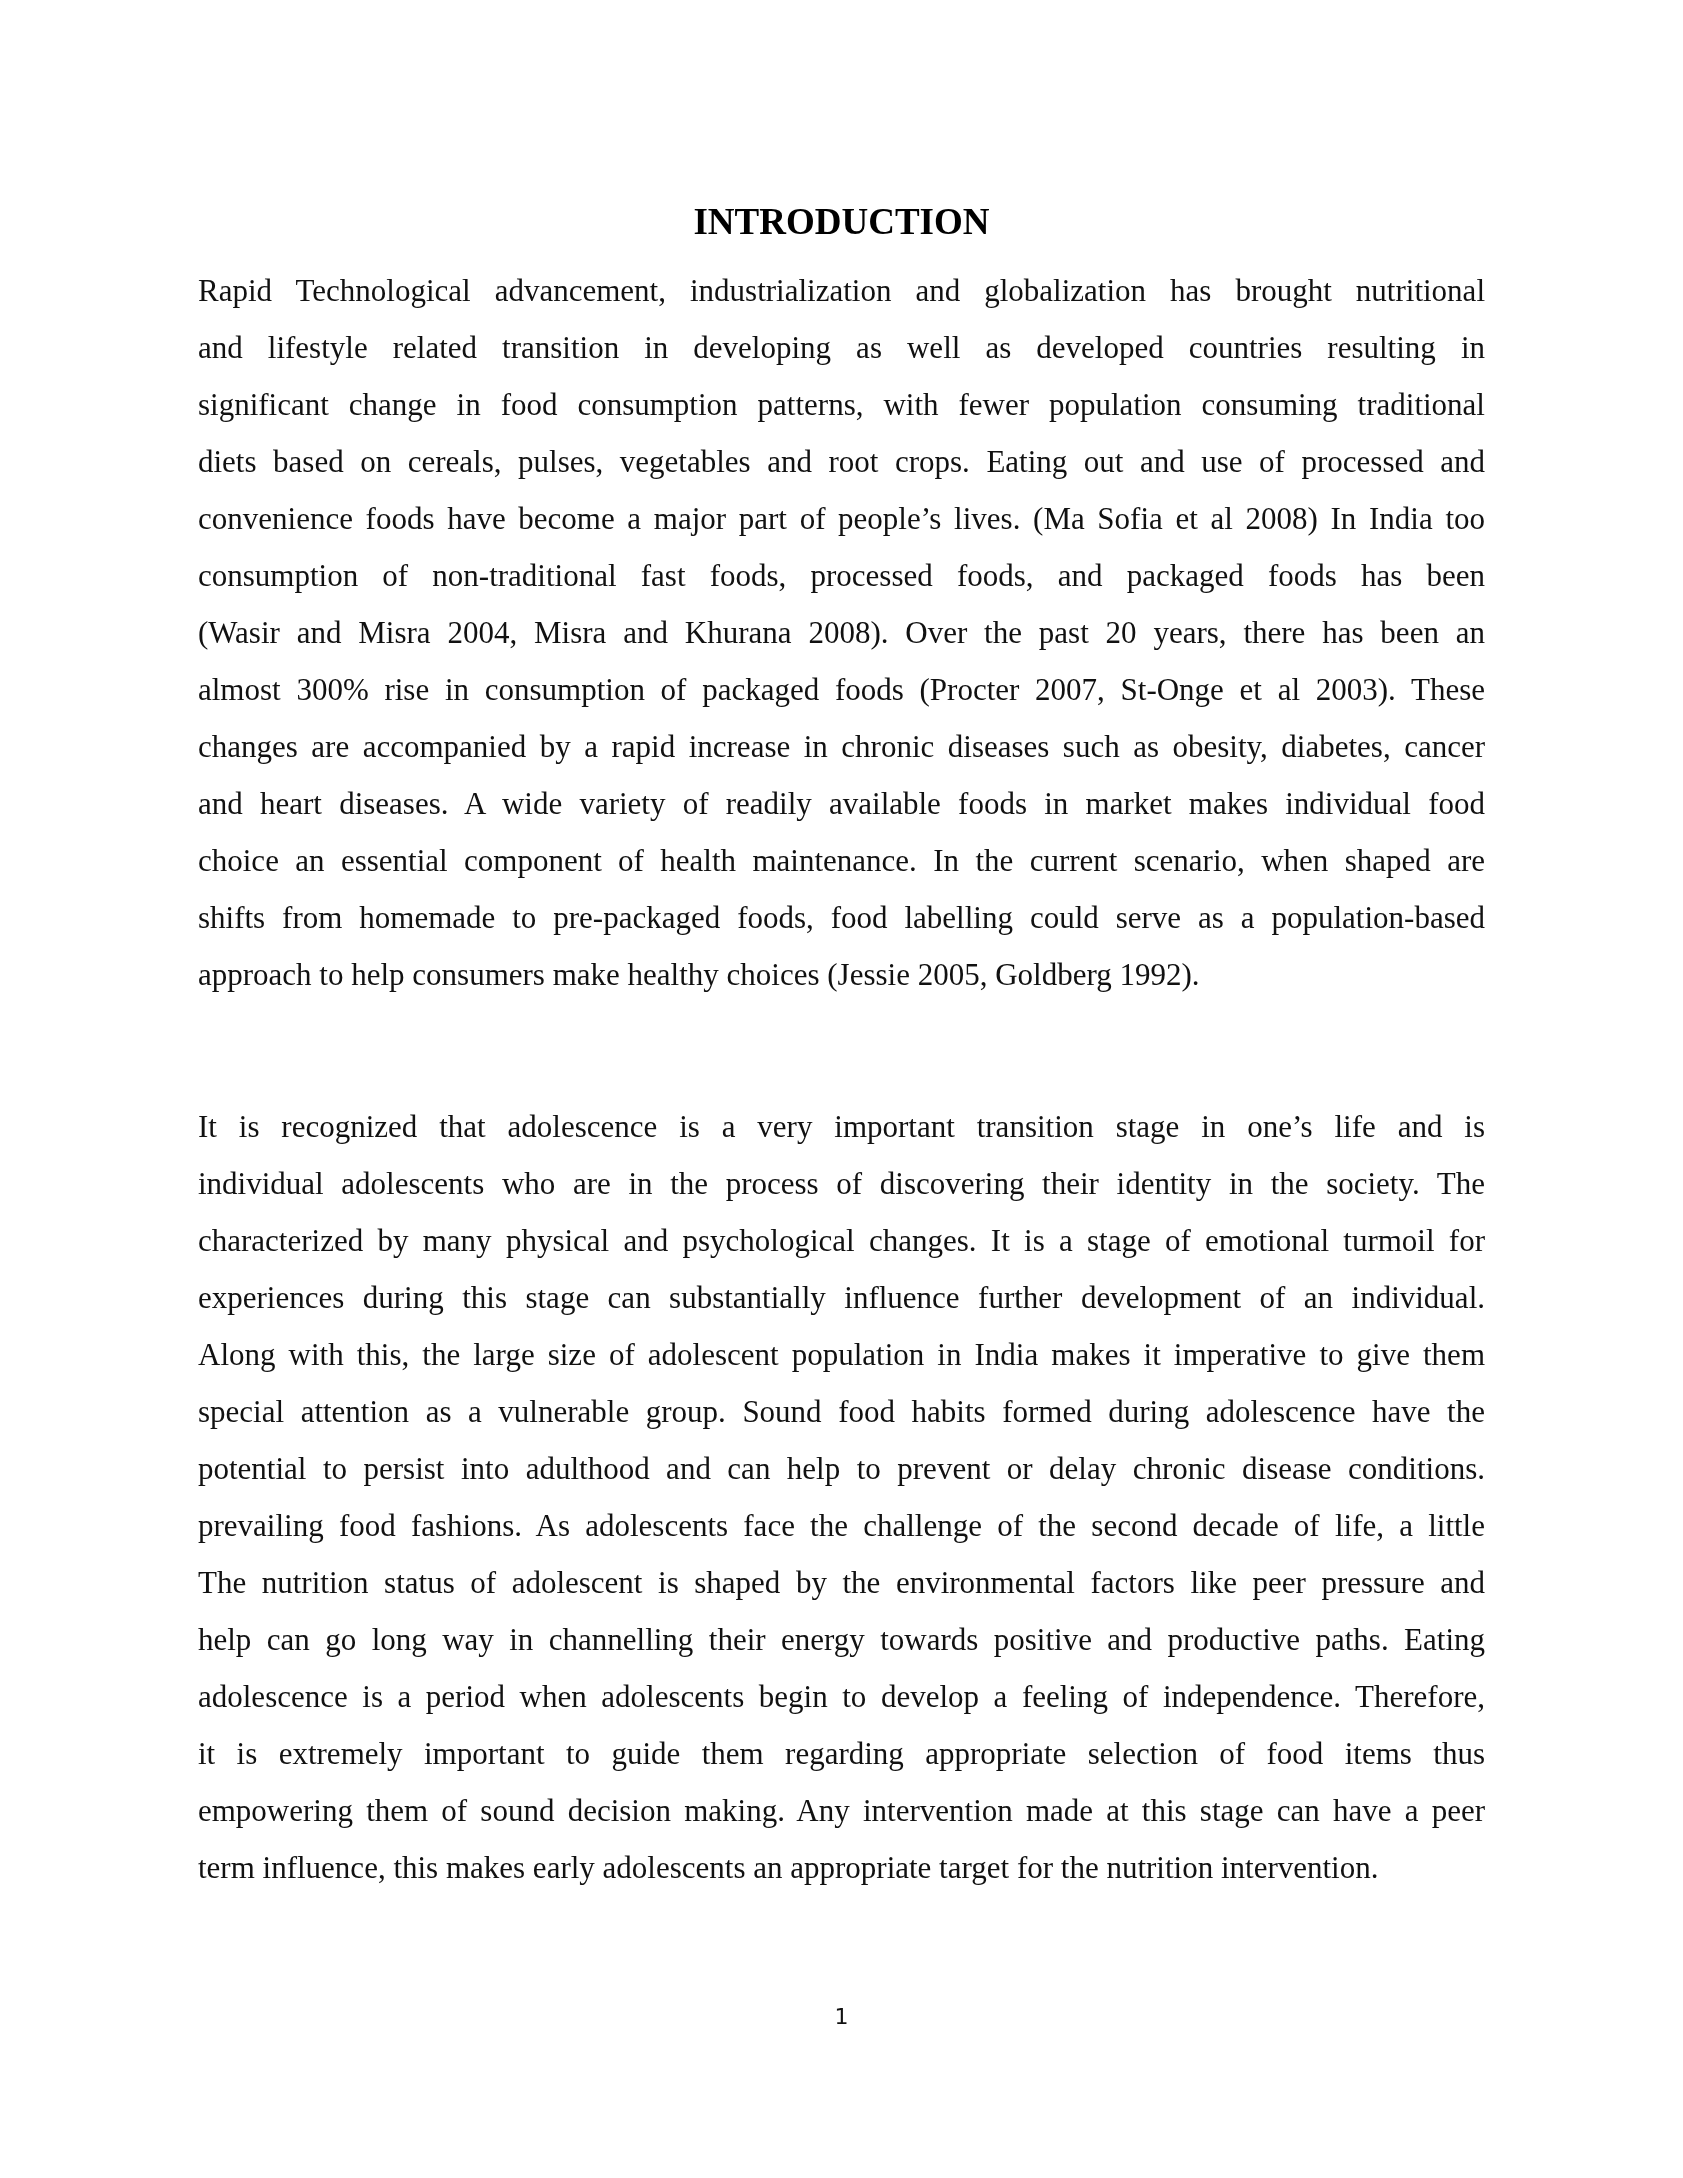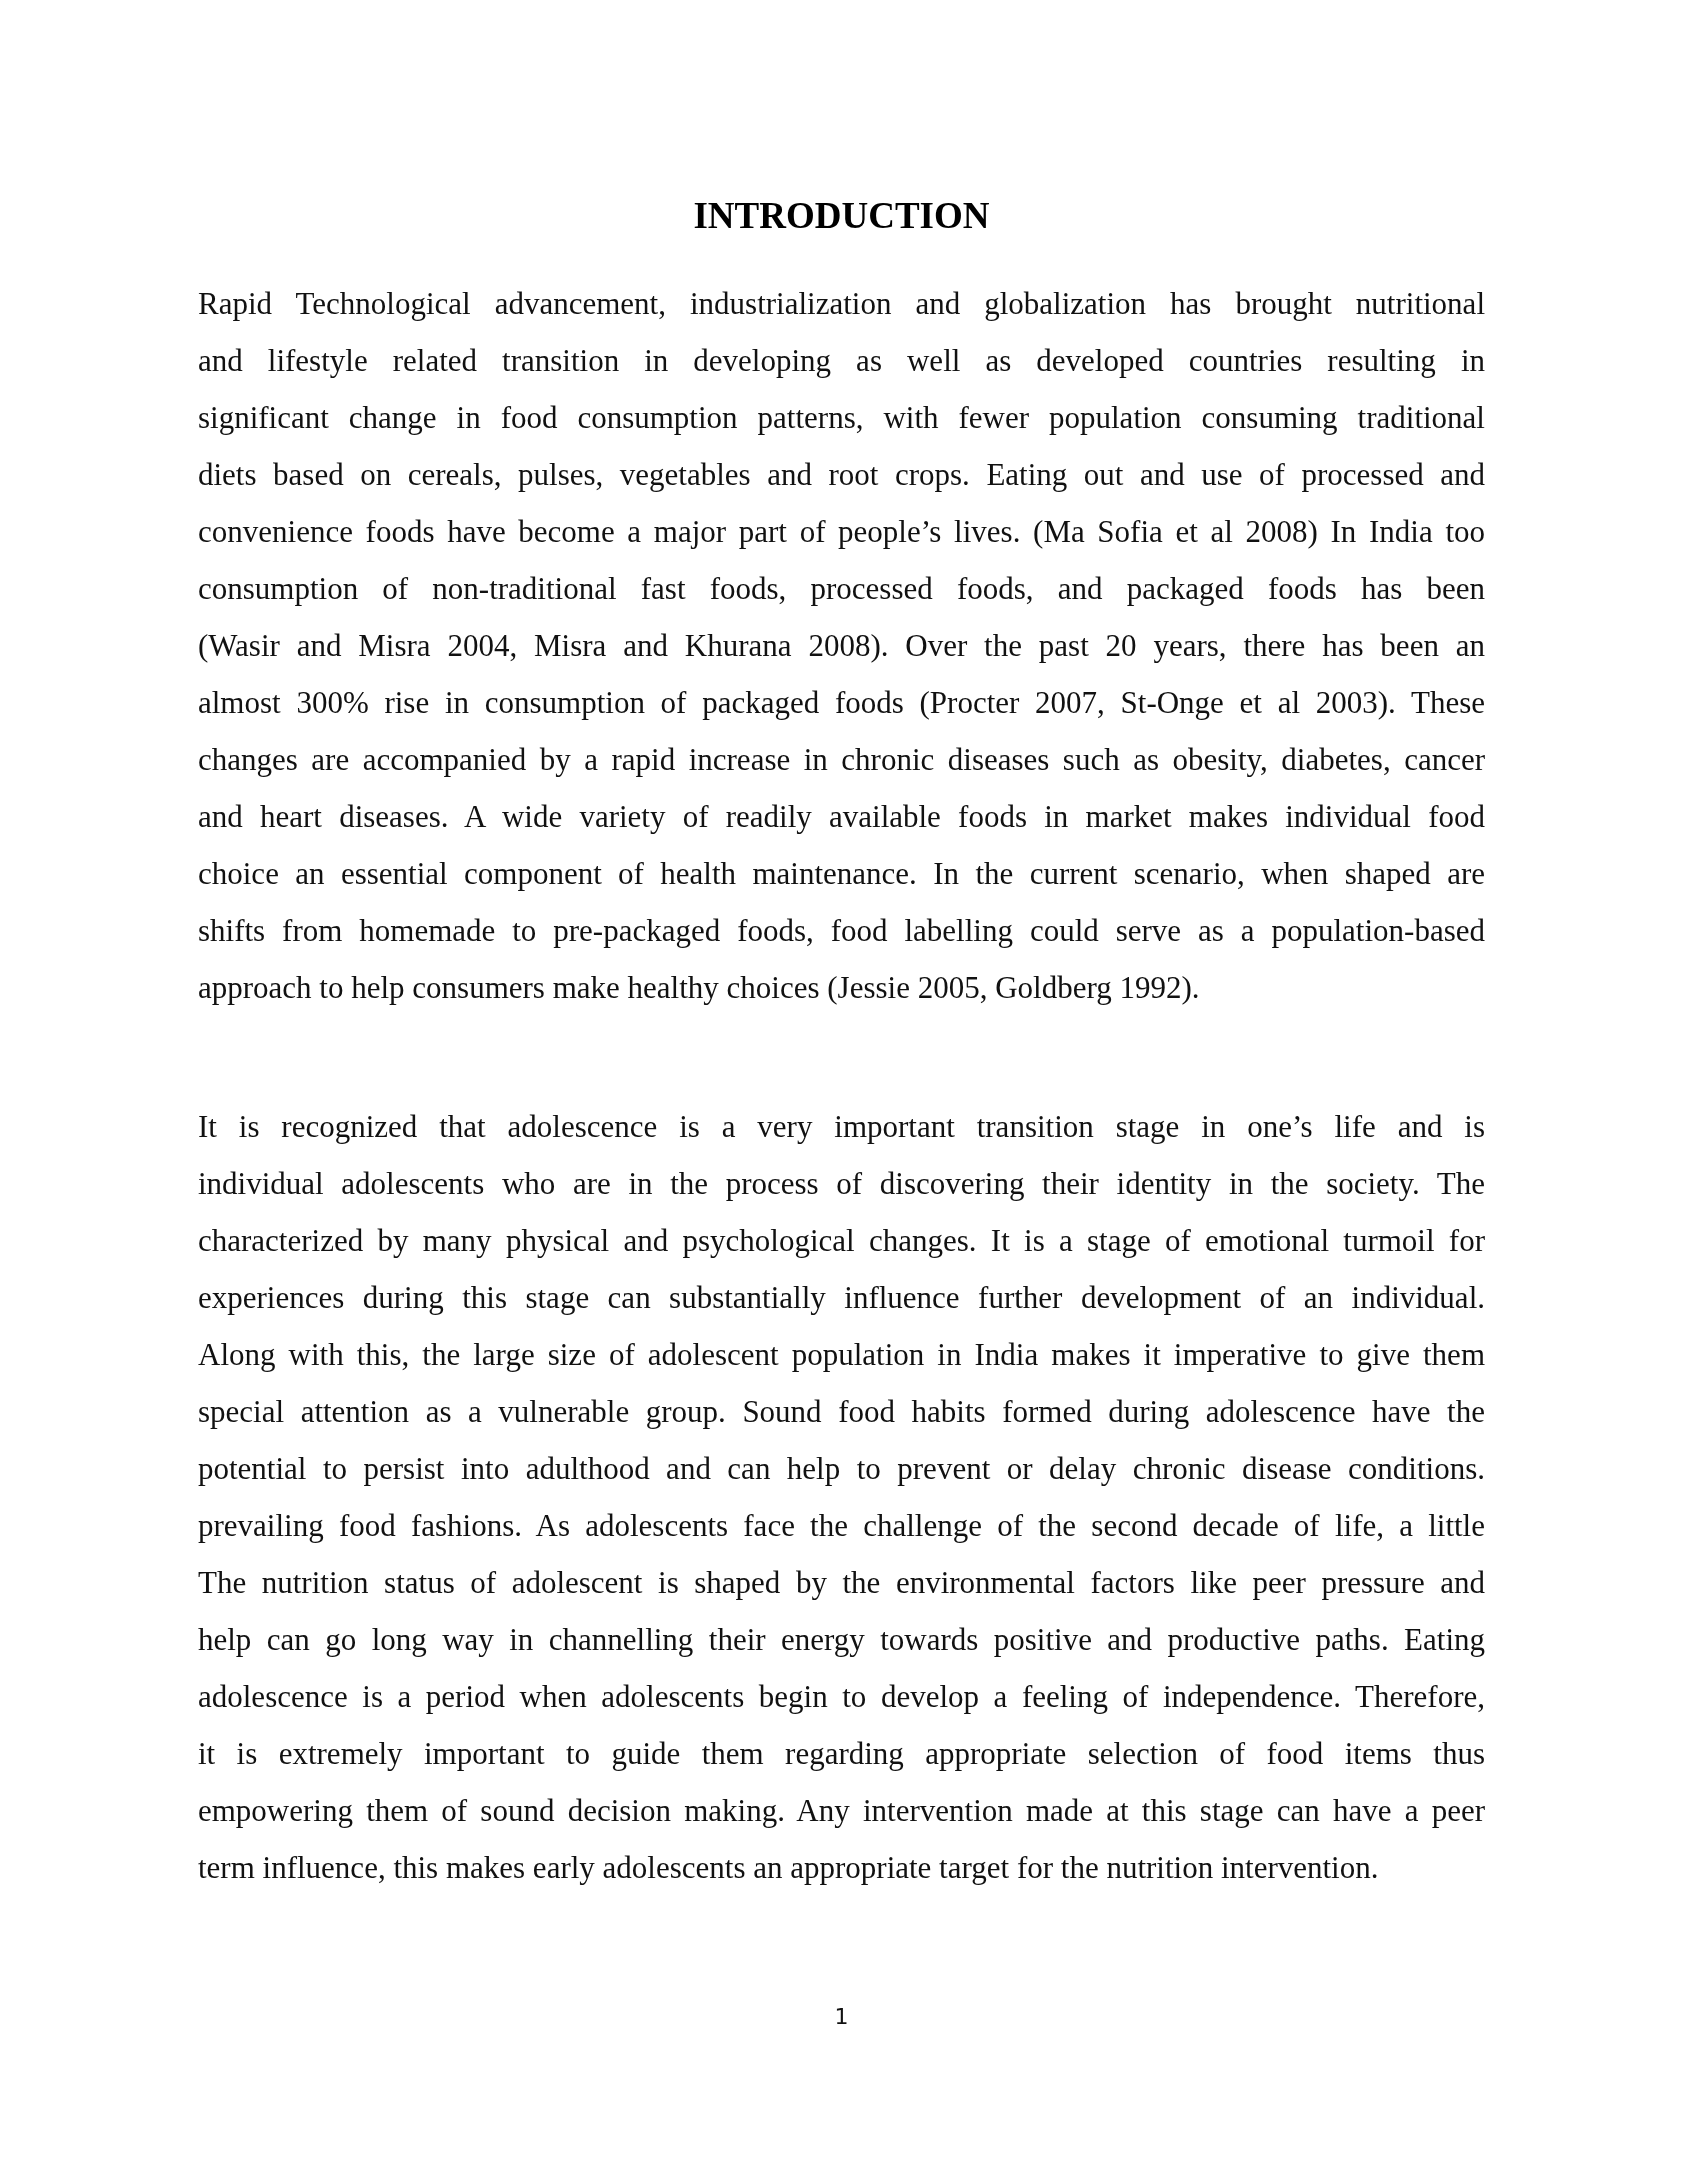--- a/index.html
+++ b/index.html
@@ -1,33 +1,33 @@
 <!DOCTYPE html>
 <html><head>
 <meta charset="utf-8">
 <style>
   html, body { margin: 0; padding: 0; background: #ffffff; }
   body { width: 1683px; height: 2178px; position: relative; overflow: hidden; }
   .page { position: absolute; left: 0; top: 0; width: 1683px; height: 2178px; background: #fff; }
   .title {
-    position: absolute; left: 0; width: 1683px; top: 194px;
+    position: absolute; left: 0; width: 1683px; top: 200px;
     text-align: center;
     font-family: "Liberation Serif", serif;
     font-weight: bold; font-size: 37px; color: #000;
     margin: 0;
   }
   .para {
     position: absolute; left: 198px; width: 1287px;
     font-family: "Liberation Serif", serif;
     font-size: 31px; line-height: 57px; color: #111;
     text-align: justify; margin: 0;
   }
   .para .line { display: block; text-align: justify; text-align-last: justify; white-space: nowrap; height: 57px; }
   .para .line.last { text-align-last: left; }
-  #p1 { top: 275px; }
+  #p1 { top: 262px; }
   #p2 { top: 1098px; }
   .page-number {
     position: absolute; left: 0; width: 1683px; top: 2004px;
     text-align: center;
     font-family: "DejaVu Sans", sans-serif; font-size: 22px; color: #111;
   }
 </style>
 </head>
 <body>
 

